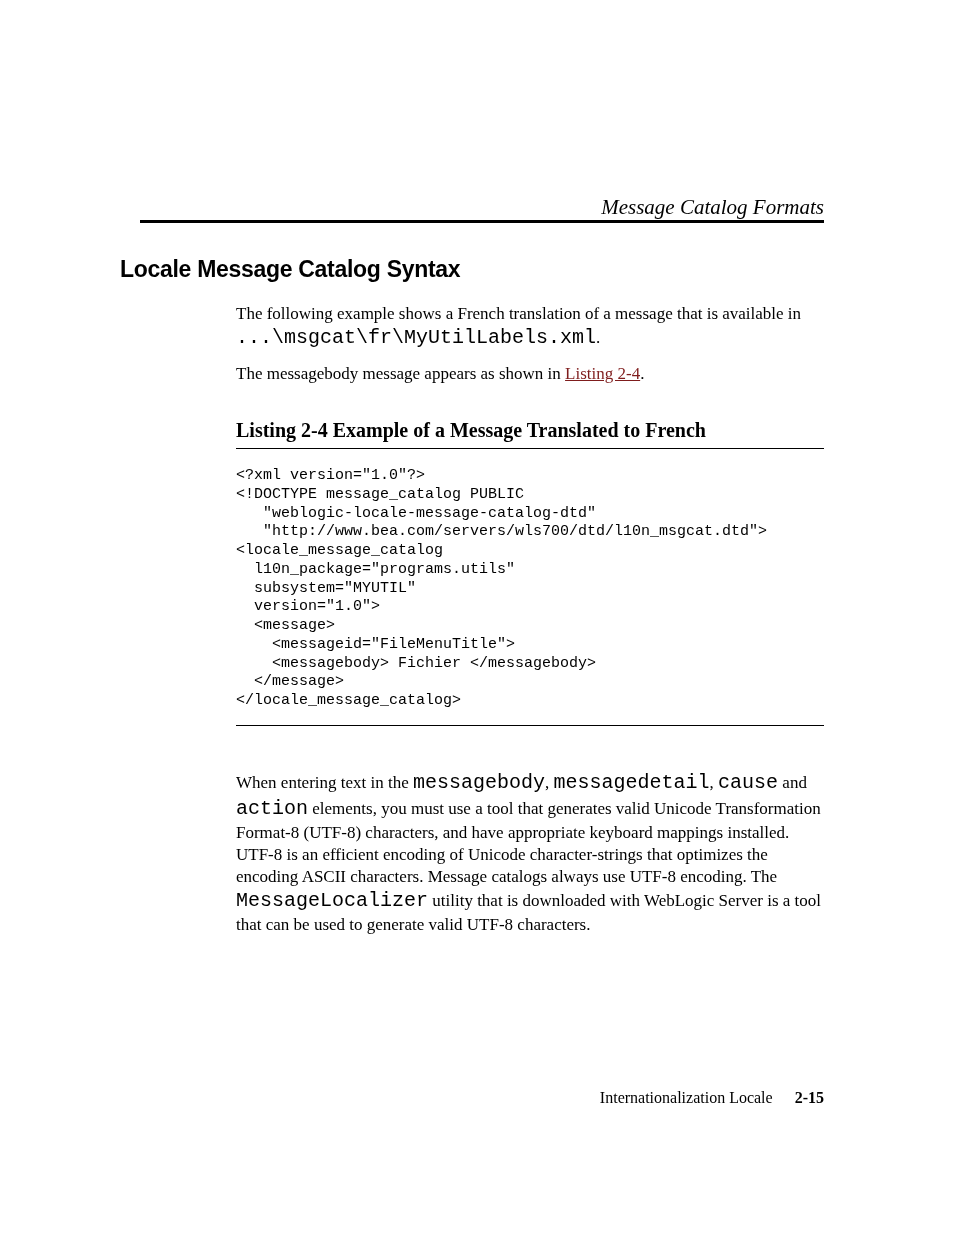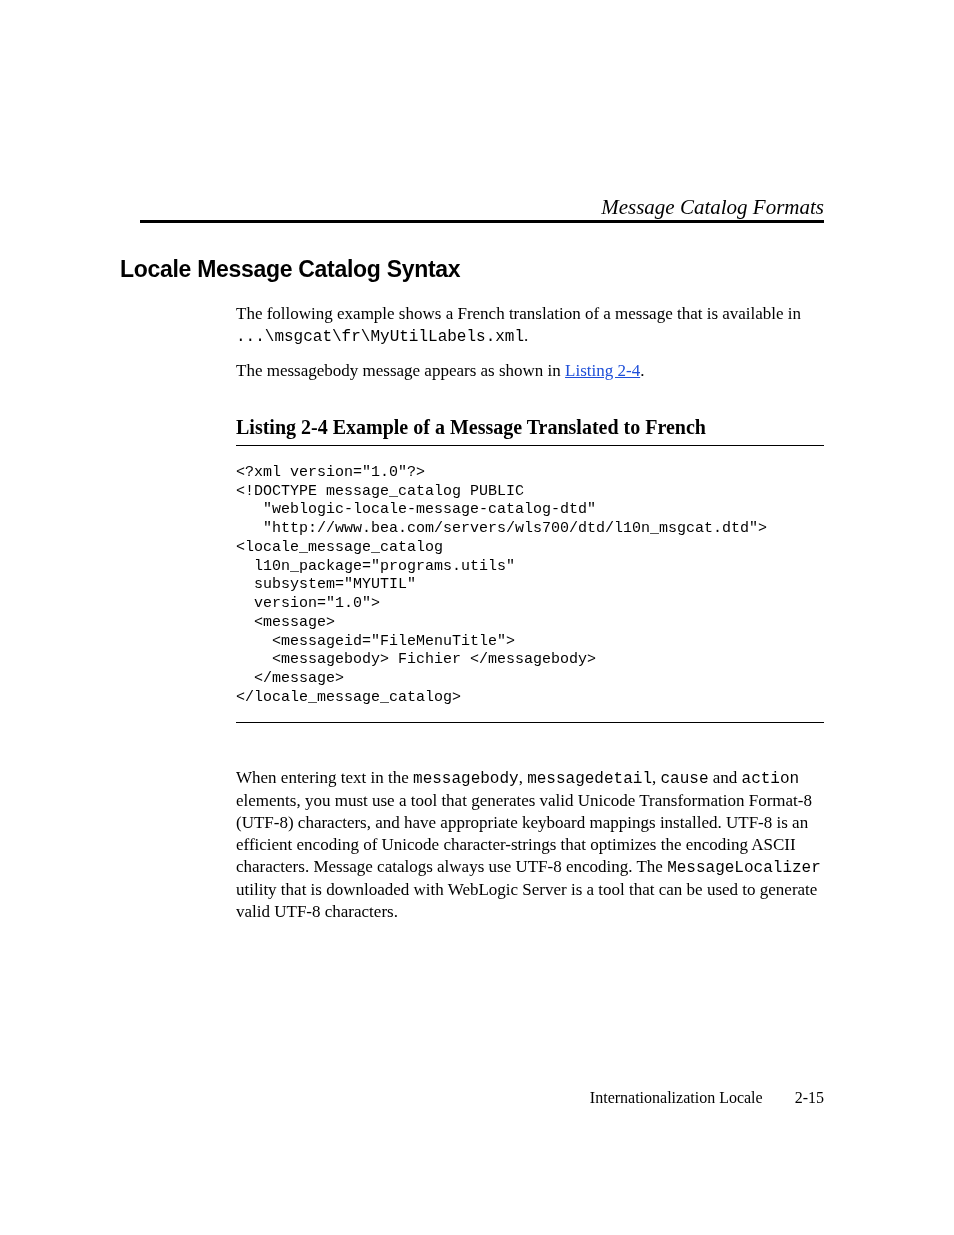--- a/index.html
+++ b/index.html
@@ -45,24 +45,24 @@
   .body-indent {
     margin-left: 116px;
   }
   p {
     font-size: 17px;
     line-height: 1.3;
     margin: 0 0 12px 0;
   }
   .code-inline {
     font-family: "Courier New", Courier, monospace;
-    font-size: 16px;
+    font-size: 20px;
   }
   .link {
-    color: #1d4ed8;
+    color: #7f1d1d;
   }
   .listing-caption {
     font-weight: 700;
     font-size: 20px;
     margin-top: 34px;
     margin-bottom: 6px;
   }
   .listing-rule {
     border-top: 1.5px solid #000;
     margin-bottom: 18px;
@@ -81,22 +81,22 @@
   .after-listing {
     margin-top: 44px;
   }
   .footer {
     position: absolute;
     bottom: 128px;
     right: 130px;
     font-size: 16px;
   }
   .footer .pgnum {
-    font-weight: 400;
-    margin-left: 28px;
+    font-weight: 700;
+    margin-left: 18px;
   }
 </style>
 </head>
 <body>
 
 <div class="running-head">Message Catalog Formats</div>
 <div class="head-rule"></div>
 
 <div class="page">
 

